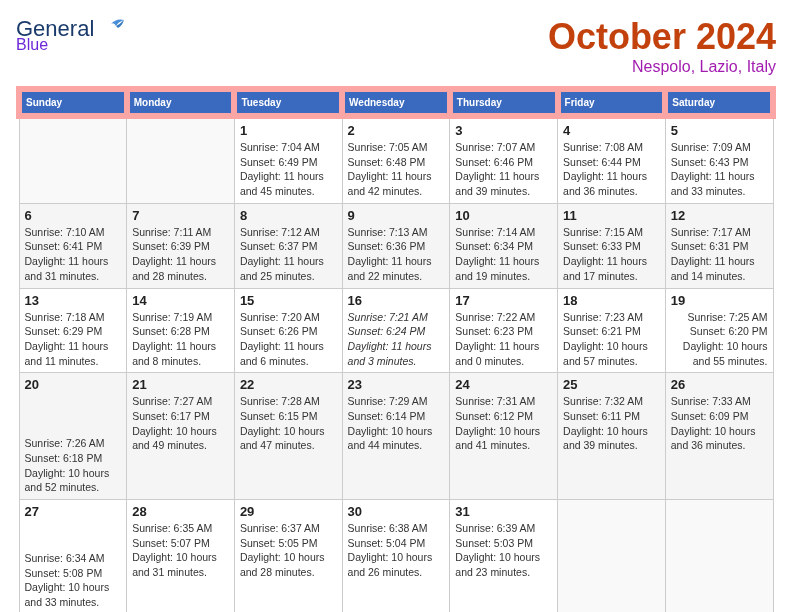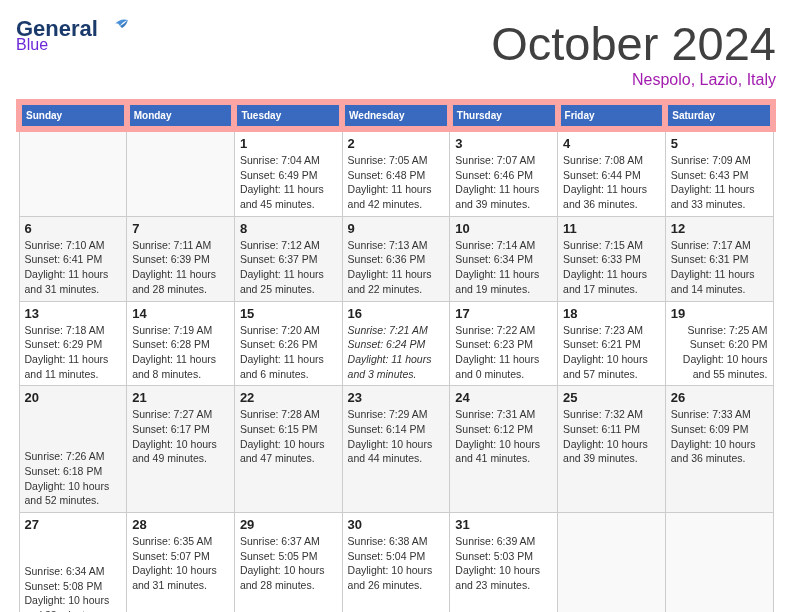--- a/index.html
+++ b/index.html
@@ -18,23 +18,23 @@
     }
     .logo {
       display: flex;
       flex-direction: column;
       align-items: flex-start;
     }
     .title-block {
       text-align: right;
     }
     .month-title {
-      font-size: 47px;
-      font-weight: normal;
-      color: #404040;
+      font-size: 36px;
+      font-weight: bold;
+      color: #c2410c;
     }
     .location-title {
       font-size: 16px;
       color: #a21caf;
     }
     .calendar {
       width: 100%;
       border-collapse: collapse;
       font-size: 11px;
     }
@@ -74,21 +74,21 @@
     .empty-cell {
       background: #f9f9f9 !important;
     }
   </style>
 </head>
 <body>
 
 <div class="header">
   <div class="logo">
     <div style="display:flex; align-items:center;">
-      <span style="font-size:22px; font-weight:bold; color:#1a3a6b;">General</span>
+      <span style="font-size:22px; font-weight:normal; color:#1a3a6b;">General</span>
       <svg width="30" height="22" viewBox="0 0 30 22" style="margin-left:2px; margin-top:-4px;">
         <path d="M15 8 Q20 2 28 4 Q22 6 20 10 Q18 6 15 8Z" fill="#4a90d9"></path>
         <path d="M20 10 Q24 8 28 4 Q26 10 22 12Z" fill="#3a7abf"></path>
       </svg>
     </div>
     <span style="font-size:16px; font-weight:normal; color:#6d28d9; margin-top:-6px;">Blue</span>
   </div>
   <div class="title-block">
     <div class="month-title">October 2024</div>
     <div class="location-title">Nespolo, Lazio, Italy</div>

